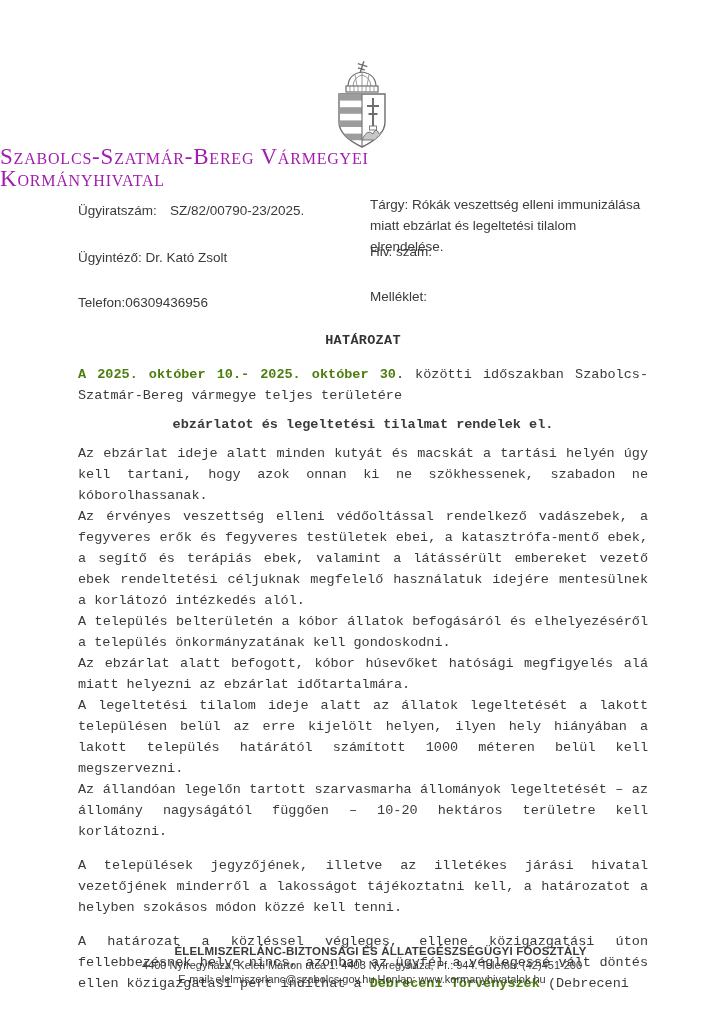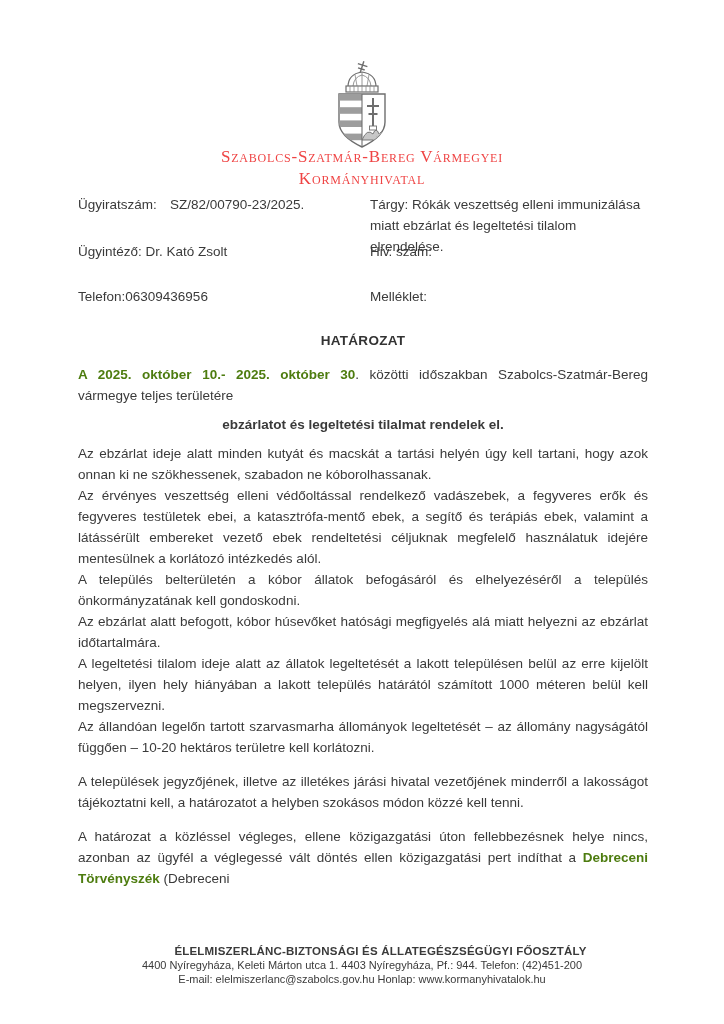--- a/index.html
+++ b/index.html
@@ -12,43 +12,42 @@
     overflow:hidden;
   }
   
   .crest{
     position:absolute;top:60px;left:50%;transform:translateX(-50%);
     width:72px;height:90px;
   }
   
   .letterhead{
     position:absolute;top:146px;left:0;width:100%;
-    text-align:center;
     font-family:"Liberation Serif", serif;
     font-variant:small-caps;
-    font-size:17px;line-height:22px;
+    font-size:23px;line-height:22px;
     letter-spacing:0.8px;
-    color:#ef4444;
+    color:#a21caf;
   }
   
   .meta{position:absolute;top:194px;left:78px;width:570px;font-size:13.5px;line-height:21px;}
   .meta-row{position:absolute;left:0;width:100%;}
   .meta-row.r1{top:0;}
   .meta-row.r2{top:47px;}
   .meta-row.r3{top:92px;}
-  .meta-left{position:absolute;left:0;top:0;width:285px;}
+  .meta-left{position:absolute;left:0;top:6px;width:285px;}
   .meta-right{position:absolute;left:292px;top:0;width:282px;}
   .lbl-fixed{display:inline-block;width:92px;}
   
   .body{
     position:absolute;top:330px;left:78px;width:570px;
     font-size:13.5px;line-height:21px;
     text-align:justify;
   }
-  .body p{margin:0;}
+  .body p{margin:0;font-family:Liberation Mono, monospace;}
   .doc-title{
     text-align:center;font-weight:bold;letter-spacing:0.3px;
     margin:0 0 13px 0 !important;color:#333;
   }
   .order-line{
     text-align:center;font-weight:bold;margin:8px 0 8px 0 !important;
   }
   .sp-before{margin-top:13px !important;}
   b{color:#4d7c0f;}
   

